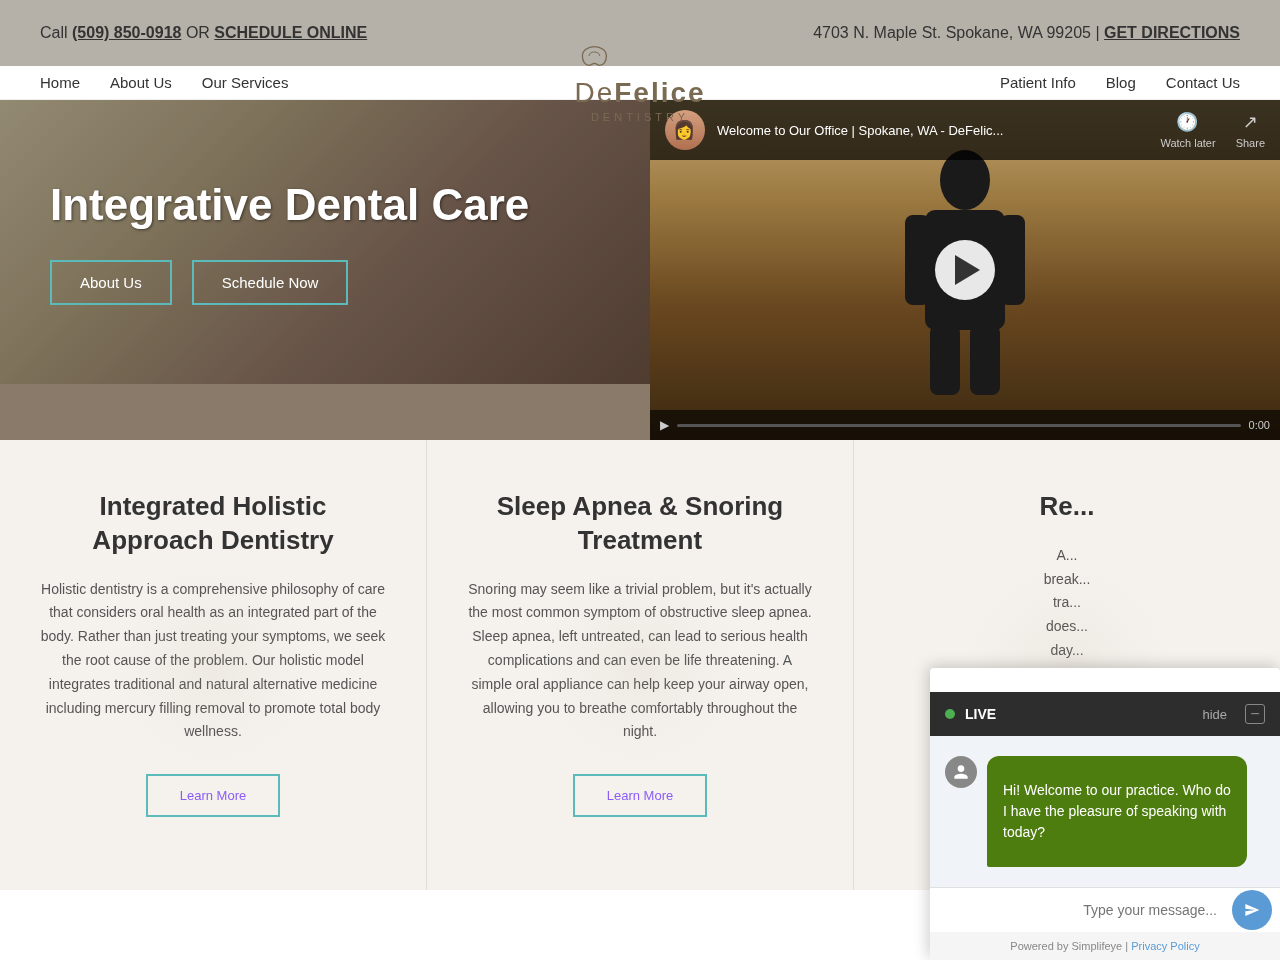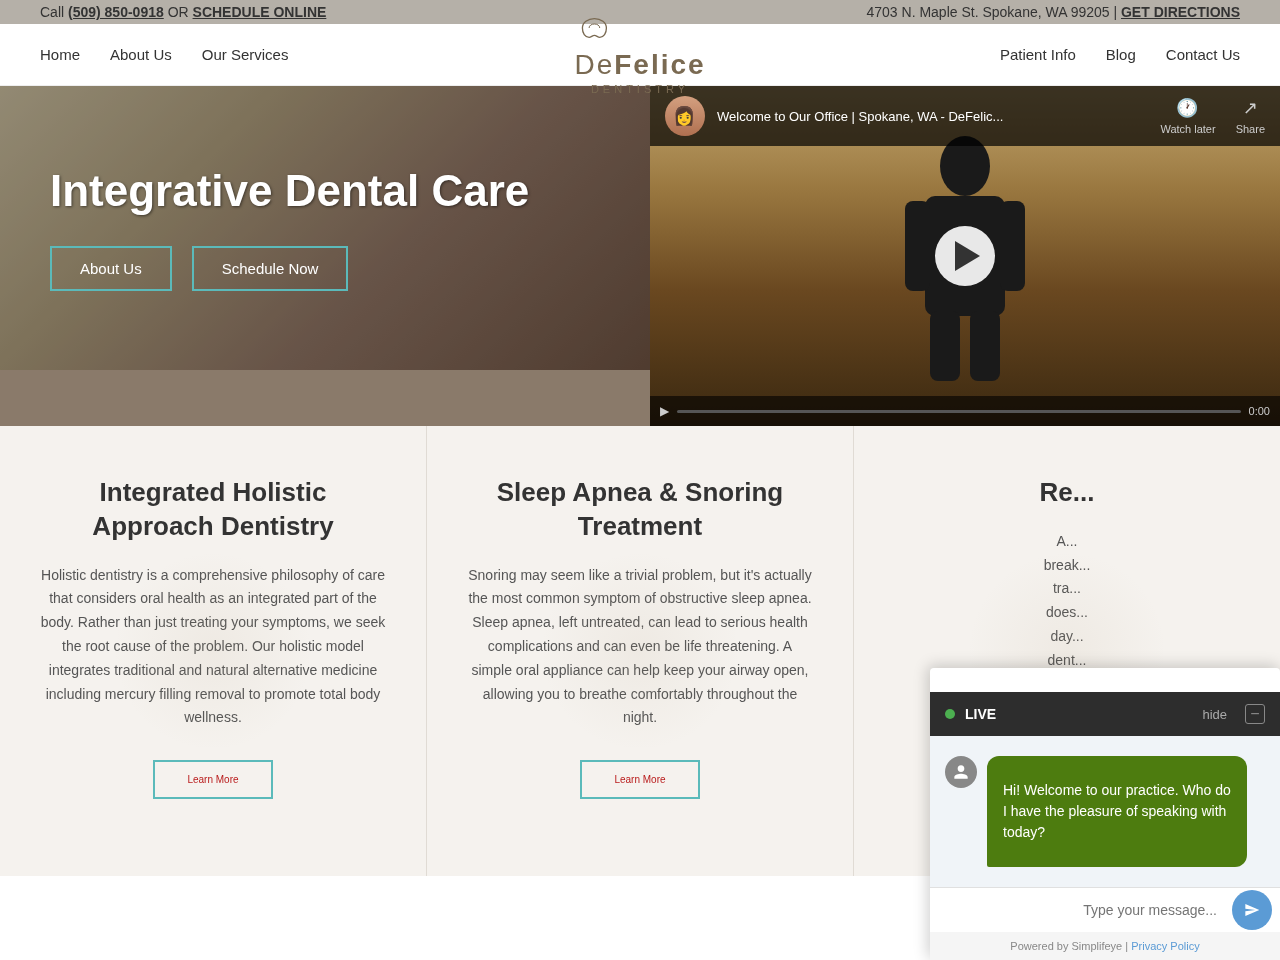--- a/index.html
+++ b/index.html
@@ -2,36 +2,36 @@
 <html><head>
   <meta charset="utf-8">
   <style>
     * { margin: 0; padding: 0; box-sizing: border-box; }
     body { font-family: Arial, sans-serif; width: 1280px; overflow-x: hidden; background: #fff; }
 
     
     .top-bar {
       background: #b5b0a8;
       color: #333;
-      padding: 4px 40px;
+      padding: 24px 40px;
       display: flex;
       justify-content: space-between;
       align-items: center;
-      font-size: 14px;
+      font-size: 16px;
     }
     .top-bar a { color: #333; text-decoration: underline; font-weight: 600; }
     .top-bar .right a { font-weight: 700; }
 
     
     nav {
       background: #fff;
       display: flex;
       align-items: center;
       justify-content: space-between;
-      padding: 22px 40px;
+      padding: 8px 40px;
       border-bottom: 1px solid #eee;
       position: relative;
       z-index: 10;
     }
     .nav-left, .nav-right {
       display: flex;
       gap: 30px;
       align-items: center;
     }
     .nav-left a, .nav-right a {
@@ -202,23 +202,23 @@
     }
     .card-text {
       font-size: 14px;
       color: #555;
       line-height: 1.7;
       margin-bottom: 30px;
     }
     .btn-learn {
       border: 2px solid #5bbaba;
       background: transparent;
-      color: #b91c1c;
+      color: #8b5cf6;
       padding: 12px 32px;
-      font-size: 10px;
+      font-size: 13px;
       cursor: pointer;
       font-weight: 500;
     }
 
     
     .chat-widget {
       position: fixed;
       bottom: 0;
       right: 0;
       width: 350px;

